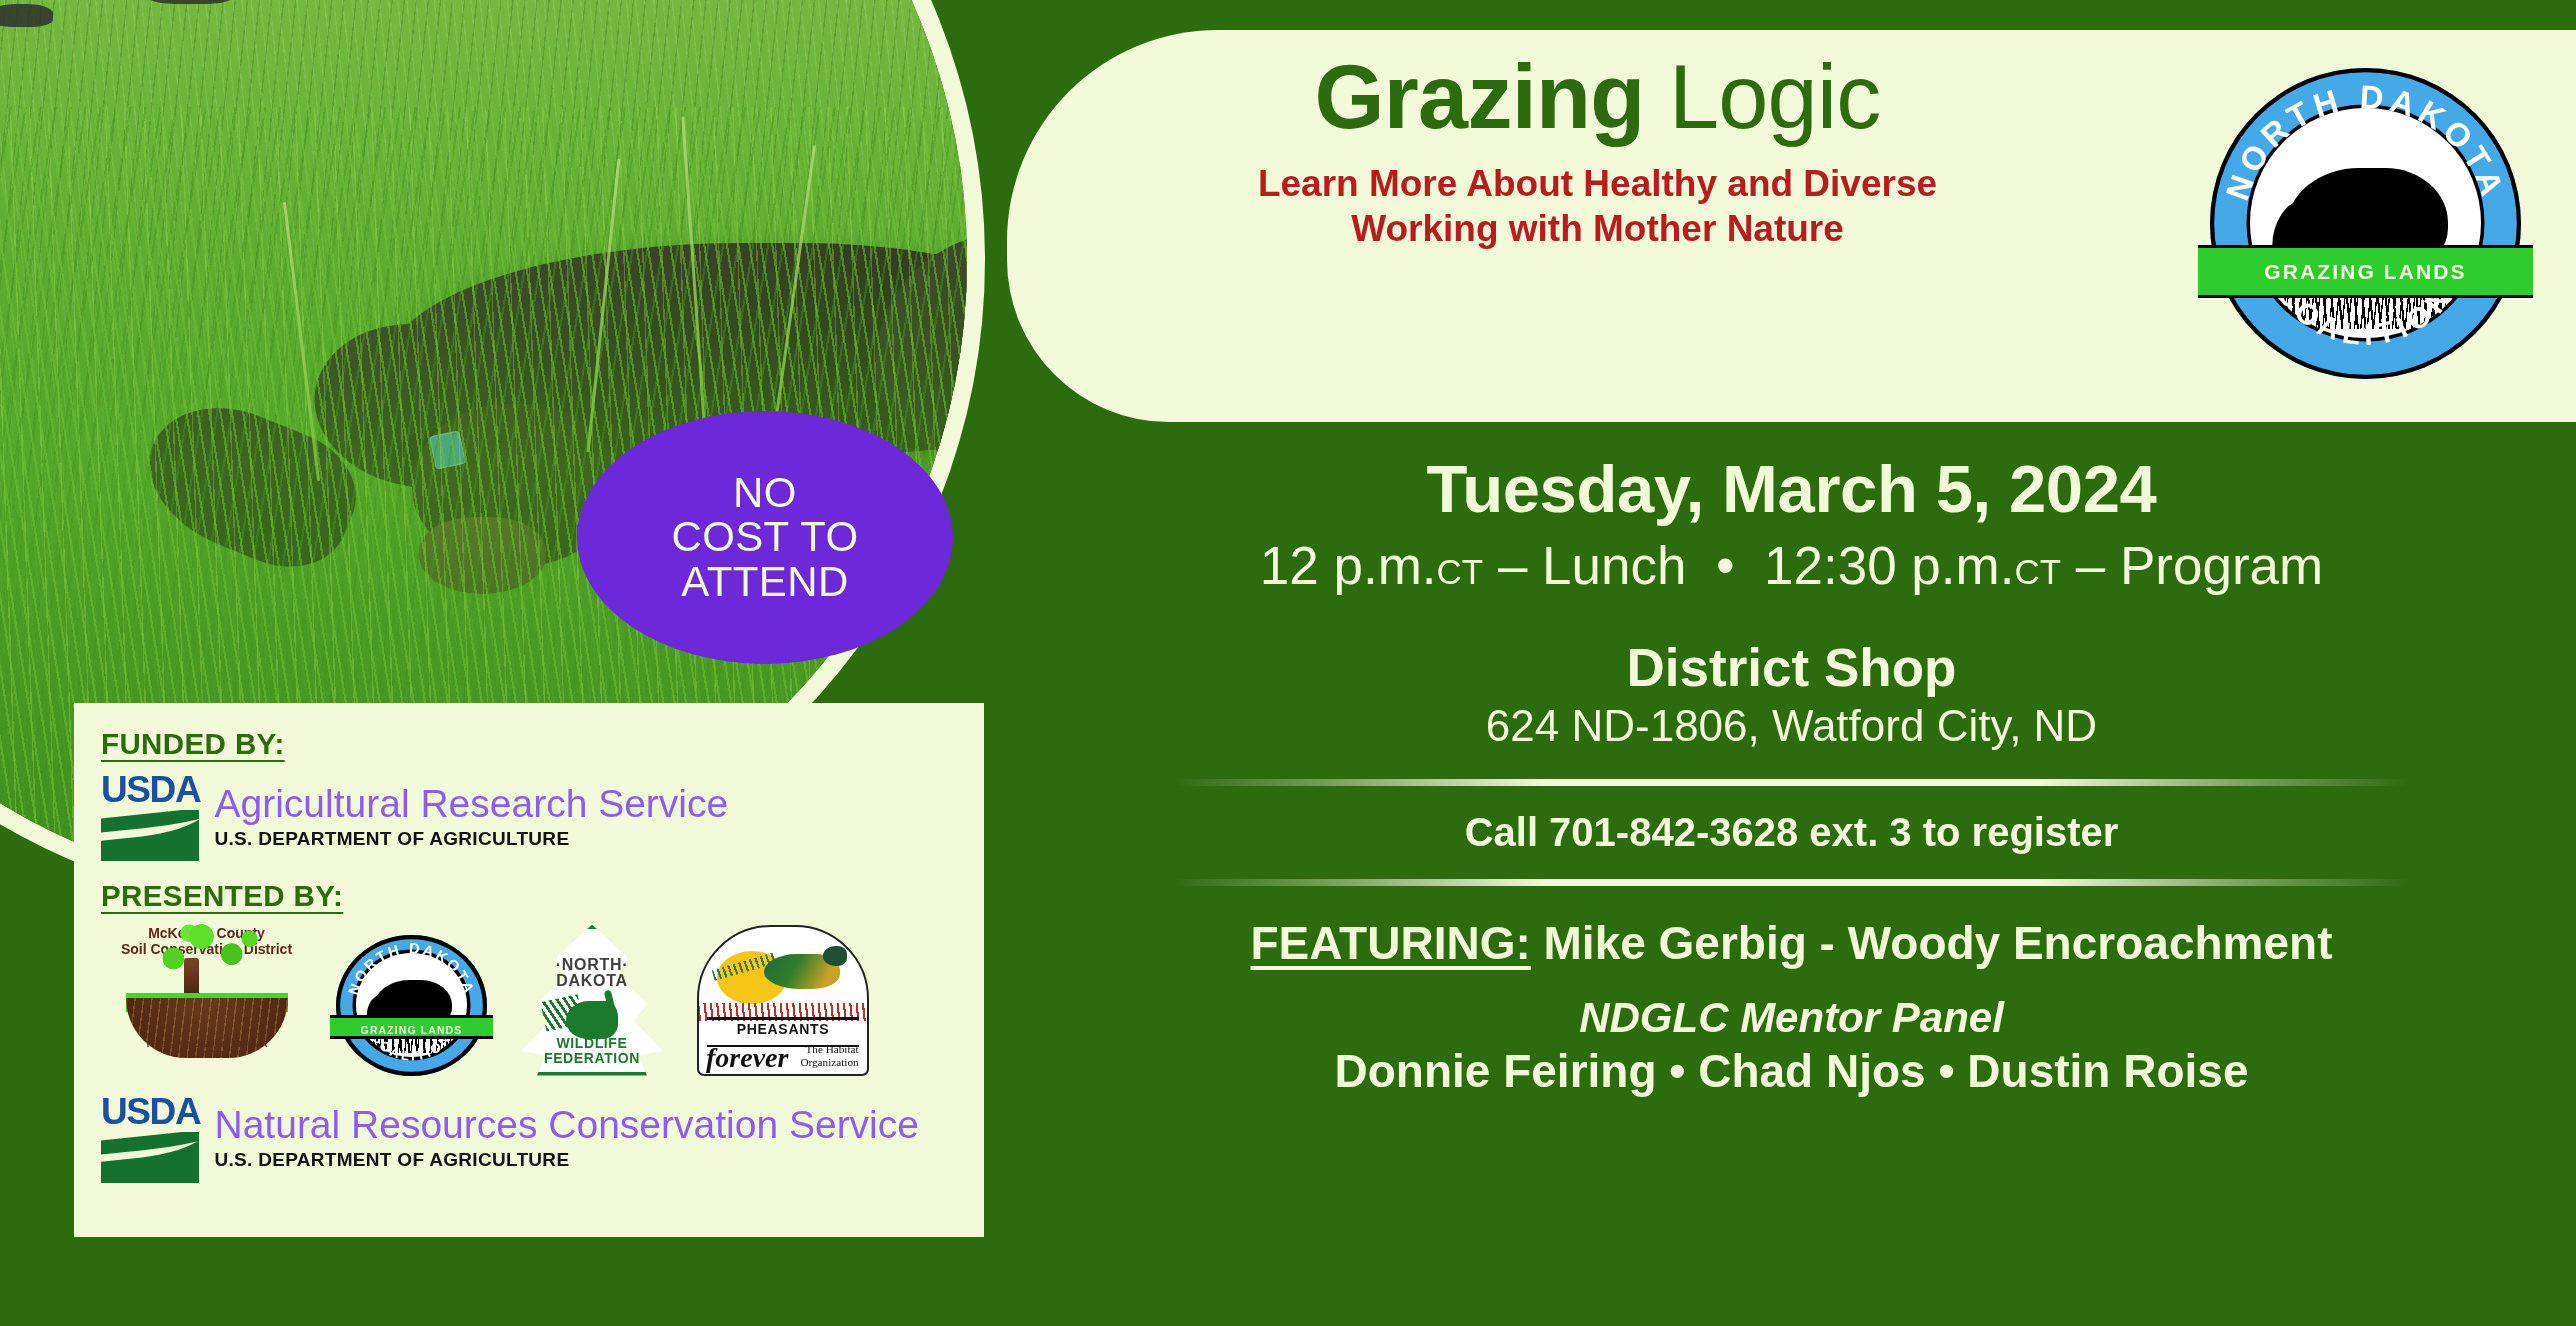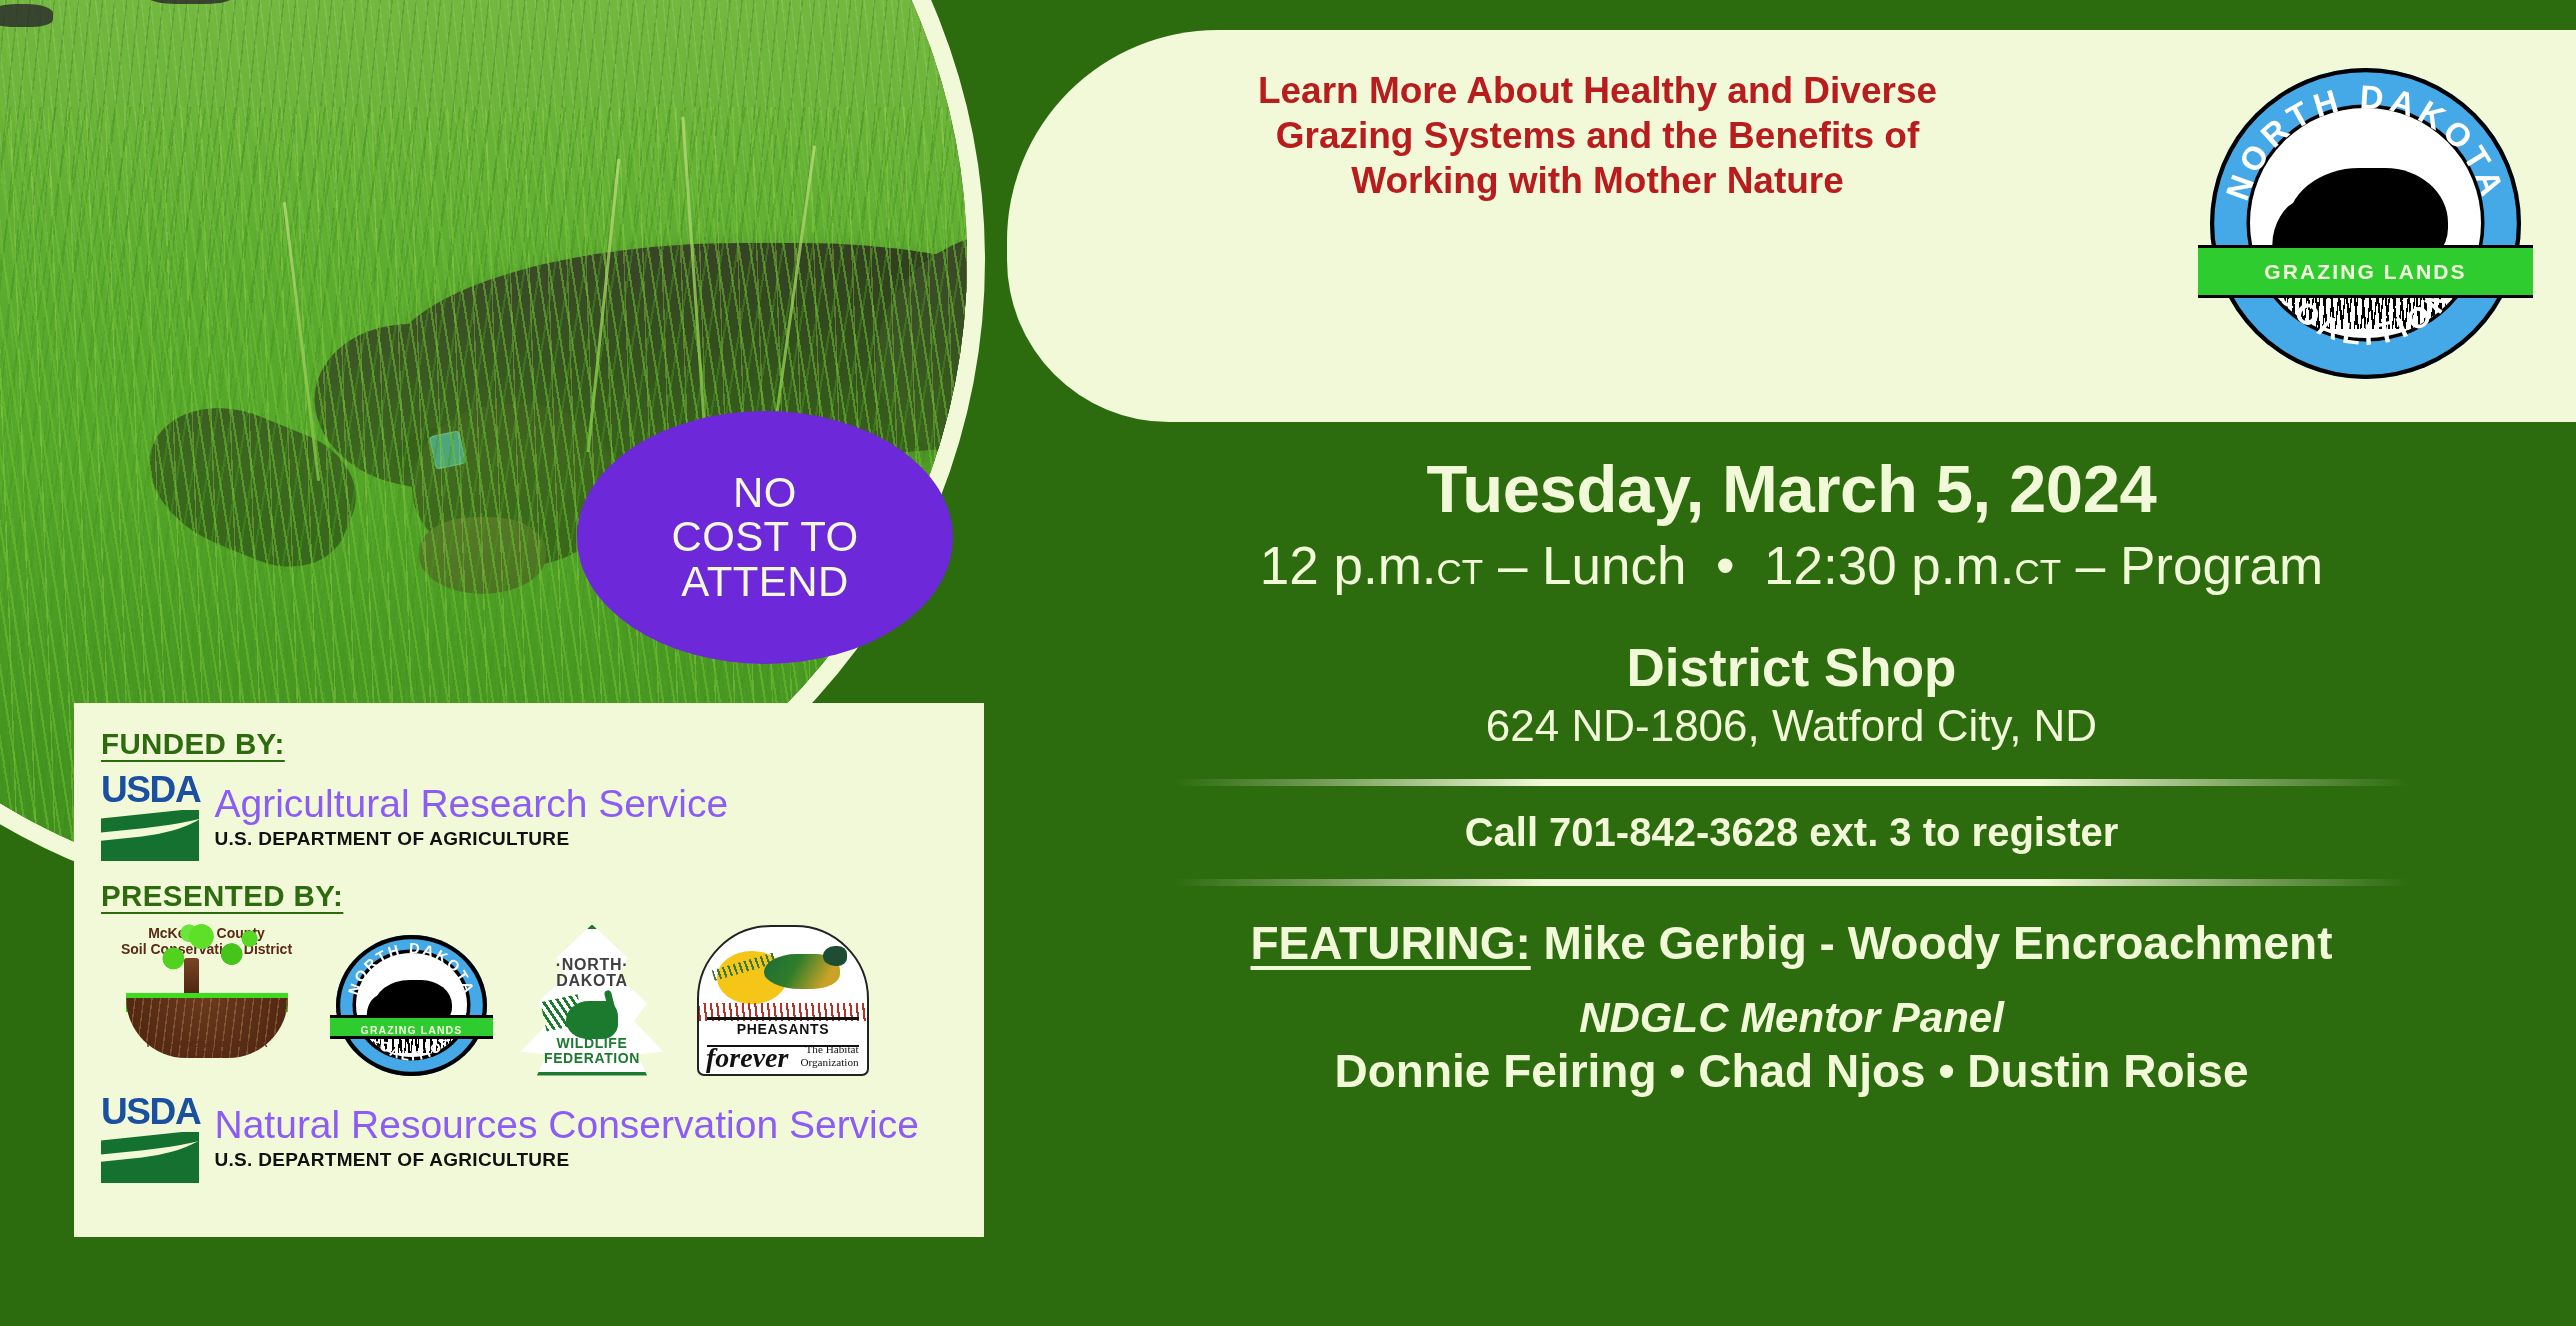--- a/index.html
+++ b/index.html
@@ -327,23 +327,25 @@
 <div class="badge">
   <div class="badge-txt">
     <div>NO</div>
     <div>COST TO</div>
     <div>ATTEND</div>
   </div>
 </div>
 
 <div class="header">
   <div class="header-inner">
+    <div class="title">
+      <b>Grazing</b><span> Logic</span>
+    </div>
     <div class="subtitle">
       <div>Learn More About Healthy and Diverse</div>
-      <div>Grazing Systems and the Benefits of</div>
       <div>Working with Mother Nature</div>
     </div>
   </div>
 
   <div class="header-seal seal">
     <div class="inner">
       <div class="cow"></div>
       <div class="cow-hd"></div>
       <div class="turf"></div>
     </div>

